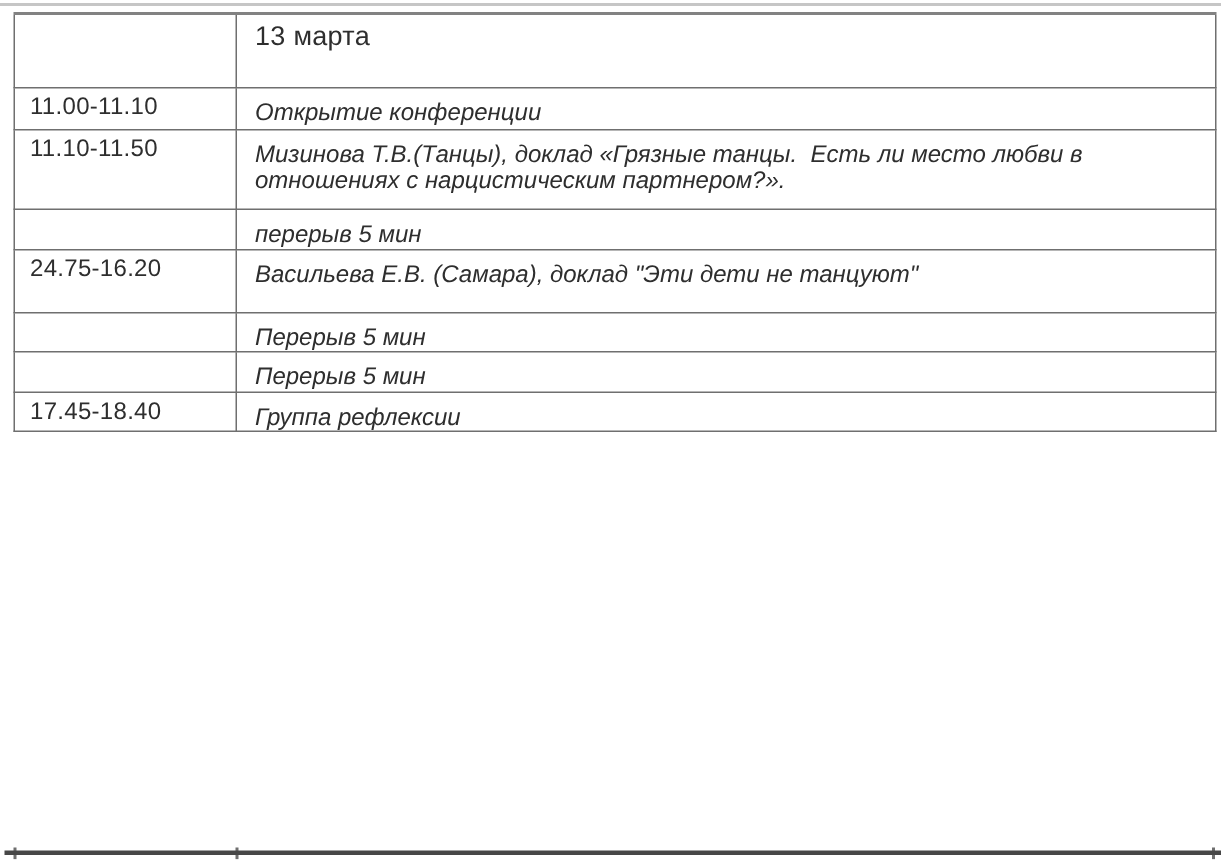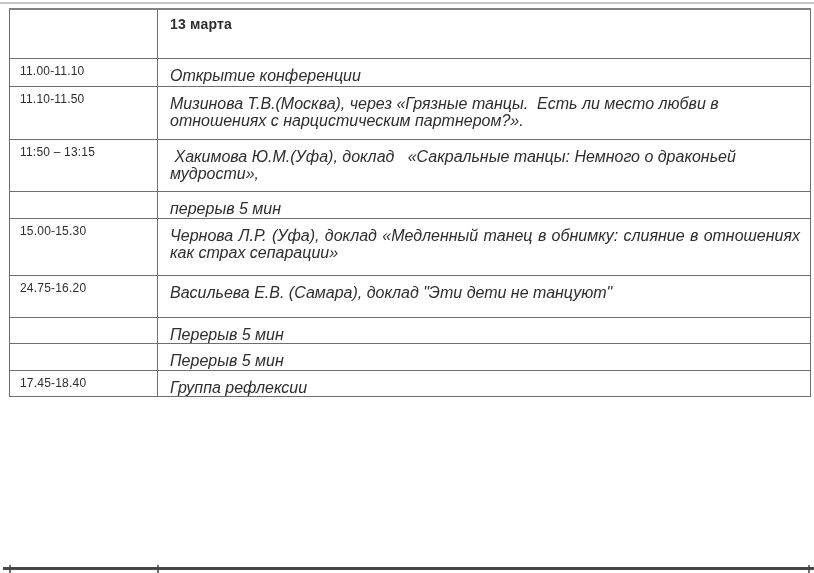--- a/index.html
+++ b/index.html
@@ -33,41 +33,41 @@
   .col-time  { width: 148px; }
   .col-event { width: 653px; }
   td, th {
     border: 1px solid #6f6f6f;
     vertical-align: top;
     font-weight: normal;
     text-align: left;
     overflow: hidden;
   }
   .time-cell {
-    font-size: 12px;
+    font-size: 16px;
     line-height: 17px;
     padding: 4px 4px 0 10px;
     letter-spacing: 0.2px;
   }
   .event-cell {
     font-size: 16px;
     line-height: 17.5px;
     padding: 8px 10px 0 12px;
     white-space: pre-wrap;
     font-style: italic;
   }
   .event-cell.justify {
     white-space: normal;
     text-align: justify;
     text-align-last: left;
   }
   th.date-cell {
-    font-size: 14px;
+    font-size: 18px;
     line-height: 20px;
-    font-weight: bold;
+    font-weight: normal;
     padding: 4px 10px 0 12px;
     letter-spacing: 0.2px;
   }
   
   .bottom-fragment {
     position: absolute;
     left: 0; top: 565px;
     width: 814px; height: 8px;
   }
   .bottom-fragment .heavy-line {
@@ -103,33 +103,25 @@
         <th class="date-cell">13 марта</th>
       </tr>
     </thead>
     <tbody>
       <tr style="height:28px">
         <td class="time-cell">11.00-11.10</td>
         <td class="event-cell">Открытие конференции</td>
       </tr>
       <tr style="height:53px">
         <td class="time-cell">11.10-11.50</td>
-        <td class="event-cell">Мизинова Т.В.(Москва), через «Грязные танцы.  Есть ли место любви в отношениях с нарцистическим партнером?».</td>
-      </tr>
-      <tr style="height:52px">
-        <td class="time-cell">11:50 – 13:15</td>
-        <td class="event-cell"> Хакимова Ю.М.(Уфа), доклад   «Сакральные танцы: Немного о драконьей мудрости»,</td>
+        <td class="event-cell">Мизинова Т.В.(Танцы), доклад «Грязные танцы.  Есть ли место любви в отношениях с нарцистическим партнером?».</td>
       </tr>
       <tr style="height:27px">
         <td class="time-cell"></td>
         <td class="event-cell">перерыв 5 мин</td>
-      </tr>
-      <tr style="height:57px">
-        <td class="time-cell">15.00-15.30</td>
-        <td class="event-cell justify">Чернова Л.Р. (Уфа), доклад «Медленный танец в обнимку: слияние в отношениях как страх сепарации»</td>
       </tr>
       <tr style="height:42px">
         <td class="time-cell">24.75-16.20</td>
         <td class="event-cell">Васильева Е.В. (Самара), доклад "Эти дети не танцуют"</td>
       </tr>
       <tr style="height:25px">
         <td class="time-cell"></td>
         <td class="event-cell">Перерыв 5 мин</td>
       </tr>
       <tr style="height:25px">

